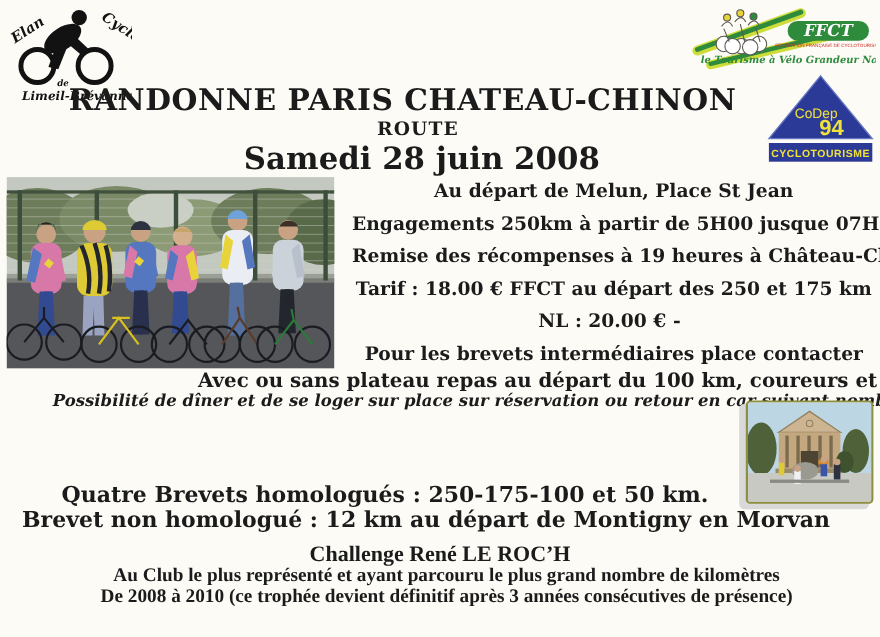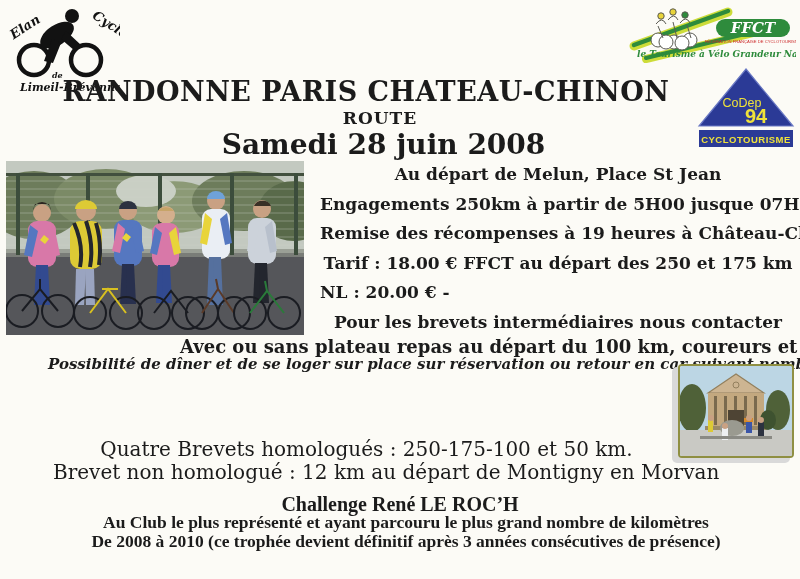--- a/index.html
+++ b/index.html
@@ -20,33 +20,33 @@
   .photo-left { position:absolute; left:6px; top:161px; width:298px; height:174px; }
   .photo-right-wrap {
     position:absolute; left:678px; top:364px; width:112px; height:90px;
     border:2px solid #8f8f42; border-radius:4px; background:#fff;
     box-shadow:-5px 4px 0 1px #d9d9d9;
   }
   .photo-right-wrap svg { display:block; border-radius:2px; }
   
   .details { position:absolute; left:320px; right:4px; top:160px; text-align:center; }
   .detail-line { font-size:17px; font-weight:bold; height:29.5px; line-height:29.5px; white-space:nowrap; }
-  .detail-line.align-right { text-align:left; padding-right:8px; }
+  .detail-line.align-right { text-align:center; padding-right:8px; }
   
   .meal-note {
     position:absolute; left:180px; right:2px; top:336px; text-align:center;
     font-size:18px; font-weight:bold; white-space:nowrap;
   }
   .lodging-note {
     position:absolute; left:48px; top:355px;
     font-size:15px; font-weight:bold; font-style:italic; white-space:nowrap;
   }
   
   .brevets { position:absolute; left:20px; width:660px; top:438px; text-align:center; }
-  .brevets-line { font-size:20px; font-weight:normal; line-height:23px; white-space:nowrap;margin-left:33px; }
+  .brevets-line { font-size:20px; font-weight:bold; line-height:23px; white-space:nowrap; }
   
   .challenge {
     position:absolute; left:0; right:0; top:495px; text-align:center;
     font-family:"Liberation Serif", serif;
   }
   .challenge-title { font-size:20px; font-weight:bold; line-height:18px; }
   .challenge-line  { font-size:17.5px; font-weight:bold; line-height:19px; white-space:nowrap;padding-left:12px; }
   .contact {
     position:absolute; left:0; right:0; top:559px; text-align:center;
     font-family:"Liberation Serif", serif; font-size:13.5px; font-weight:bold;
@@ -215,21 +215,21 @@
       </g>
     </g>
   </svg>
 
   <div class="details">
     <div class="detail-line">Au départ de Melun, Place St Jean</div>
     <div class="detail-line">Engagements 250km à partir de 5H00 jusque 07H00</div>
     <div class="detail-line">Remise des récompenses à 19 heures à Château-Chinon</div>
     <div class="detail-line">Tarif : 18.00 € FFCT au départ des 250 et 175 km</div>
     <div class="detail-line align-right">NL : 20.00 € -</div>
-    <div class="detail-line">Pour les brevets intermédiaires nous contacter</div>
+    <div class="detail-line">Pour les brevets intermédiaires place contacter</div>
   </div>
 
   <div class="meal-note">Avec ou sans plateau repas au départ du 100 km, coureurs et accompagnateurs</div>
   <div class="lodging-note">Possibilité de dîner et de se loger sur place sur réservation ou retour en car suivant nombre d'inscrits</div>
 
   <div class="photo-right-wrap">
     <svg width="112" height="90" viewBox="0 0 112 90">
       <rect width="112" height="90" fill="#bcd6e4"></rect>
       <polygon points="28,27 56,8 84,27" fill="#cdb592" stroke="#93805e" stroke-width="1.2"></polygon>
       <circle cx="56" cy="19" r="3" fill="none" stroke="#93805e" stroke-width="1"></circle>

